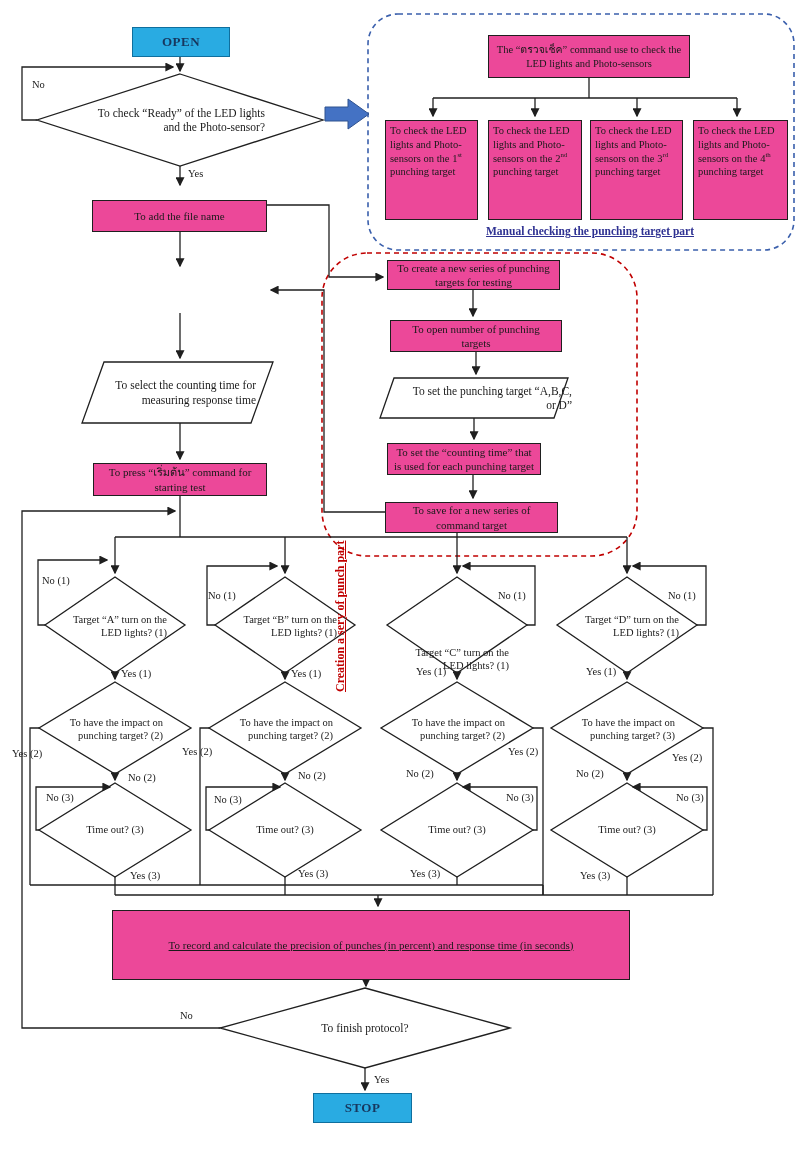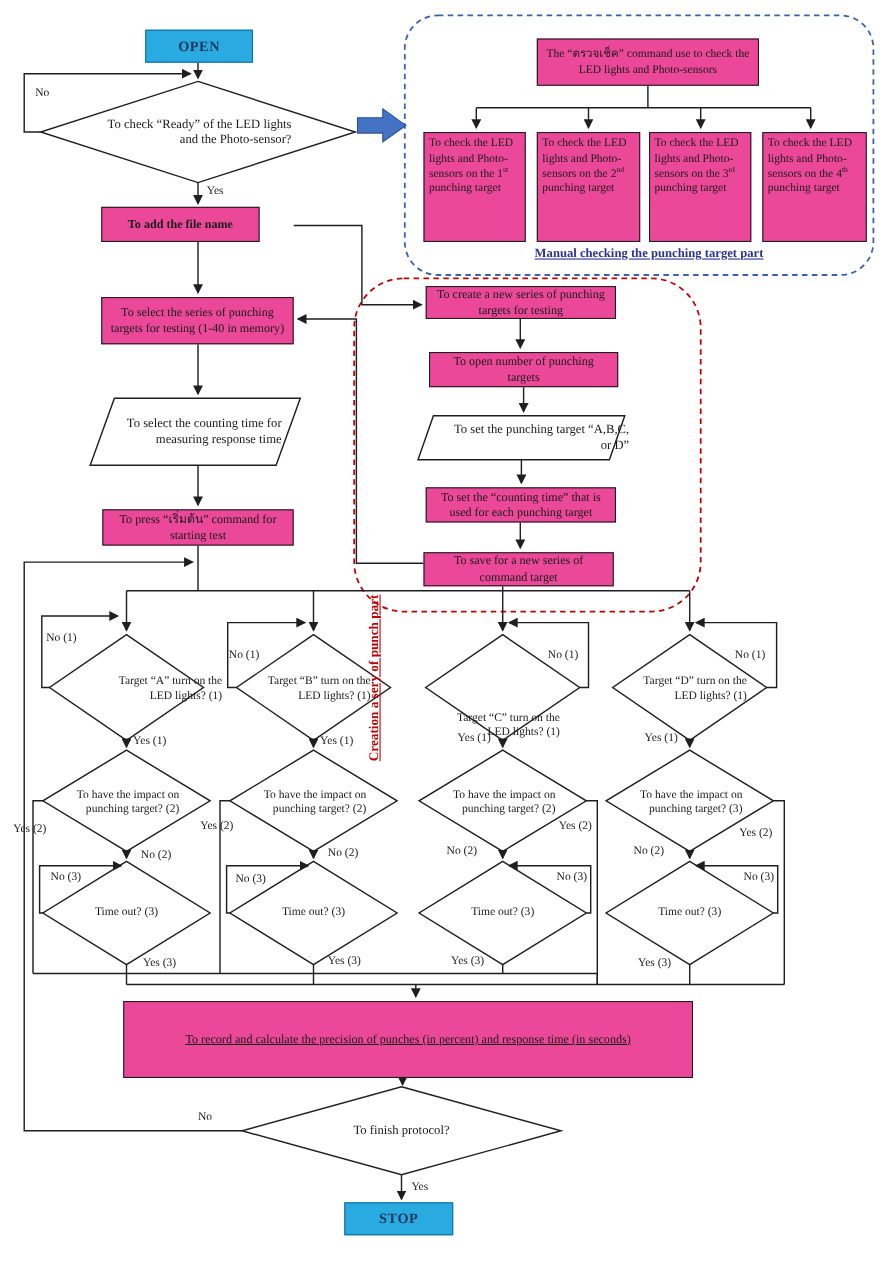--- a/index.html
+++ b/index.html
@@ -137,22 +137,21 @@
     </g>
   </svg>
 
   <div class="node terminal" style="left:132px;top:27px;width:98px;height:30px;">OPEN</div>
   <div class="node terminal" style="left:313px;top:1093px;width:99px;height:30px;">STOP</div>
 
   <div class="txt big" style="left:95px;top:90px;width:170px;height:60px;">To check “Ready” of the LED lights and the Photo-sensor?</div>
   <div class="lbl" style="left:32px;top:79px;">No</div>
   <div class="lbl" style="left:188px;top:168px;">Yes</div>
 
-  <div class="node" style="left:92px;top:188px;width:144px;height:32px;font-weight:bold;">To add the file name</div>
-  <div class="node" style="left:92px;top:270px;width:175px;height:43px;">To select the series of punching targets for testing (1-40 in memory)</div>
+  <div class="node" style="left:92px;top:200px;width:175px;height:32px;">To add the file name</div>
   <div class="txt big" style="left:98px;top:366px;width:158px;height:53px;">To select the counting time for measuring response time</div>
   <div class="node" style="left:93px;top:463px;width:174px;height:33px;">To press “เริ่มต้น” command for starting test</div>
   <div class="node" style="left:112px;top:910px;width:518px;height:70px;border-width:1.6px;text-decoration:underline;">To record and calculate the precision of punches (in percent) and response time (in seconds)</div>
   <div class="txt big" style="left:290px;top:1018px;width:150px;height:20px;">To finish protocol?</div>
   <div class="lbl" style="left:180px;top:1010px;">No</div>
   <div class="lbl" style="left:374px;top:1074px;">Yes</div>
 
   <div class="node" style="left:488px;top:35px;width:202px;height:43px;font-size:10.5px;">The “ตรวจเช็ค” command use to check the LED lights and Photo-sensors</div>
   <div class="node manualbox" style="left:385px;top:120px;width:93px;height:100px;">
     <span><span>To check the LED lights and Photo-sensors on the</span>
@@ -173,24 +172,24 @@
     <span><span>To check the LED lights and Photo-sensors on the</span>
     <span>4</span><sup>th</sup>
     <span>punching target</span></span>
   </div>
   <div class="caption" style="left:395px;top:225px;width:390px;">Manual checking the punching target part</div>
 
   <div class="redlabel" style="left:333px;top:492px;width:200px;">Creation a sery of punch part</div>
   <div class="node" style="left:387px;top:260px;width:173px;height:30px;">To create a new series of punching targets for testing</div>
   <div class="node" style="left:390px;top:320px;width:172px;height:32px;">To open number of punching targets</div>
   <div class="txt big" style="left:394px;top:380px;width:160px;height:36px;margin-left:18px;">To set the punching target “A,B,C, or D”</div>
-  <div class="node" style="left:387px;top:443px;width:173px;height:32px;">To set the “counting time” that is used for each punching target</div>
+  <div class="node" style="left:387px;top:443px;width:154px;height:32px;">To set the “counting time” that is used for each punching target</div>
   <div class="node" style="left:385px;top:502px;width:173px;height:31px;">To save for a new series of command target</div>
 
-  <div class="txt" style="left:63px;top:596px;width:104px;height:60px;margin-left:35px;">Target “A” turn on the LED lights? (1)</div>
+  <div class="txt" style="left:63px;top:596px;width:104px;height:60px;">Target “A” turn on the LED lights? (1)</div>
   <div class="txt" style="left:67px;top:698px;width:96px;height:62px;">To have the impact on punching target? (2)</div>
   <div class="txt" style="left:70px;top:812px;width:90px;height:36px;">Time out? (3)</div>
   <div class="lbl" style="left:42px;top:575px;">No (1)</div>
   <div class="lbl" style="left:121px;top:668px;">Yes (1)</div>
   <div class="lbl" style="left:12px;top:748px;">Yes (2)</div>
   <div class="lbl" style="left:128px;top:772px;">No (2)</div>
   <div class="lbl" style="left:46px;top:792px;">No (3)</div>
   <div class="lbl" style="left:130px;top:870px;">Yes (3)</div>
 
   <div class="txt" style="left:233px;top:596px;width:104px;height:60px;">Target “B” turn on the LED lights? (1)</div>

